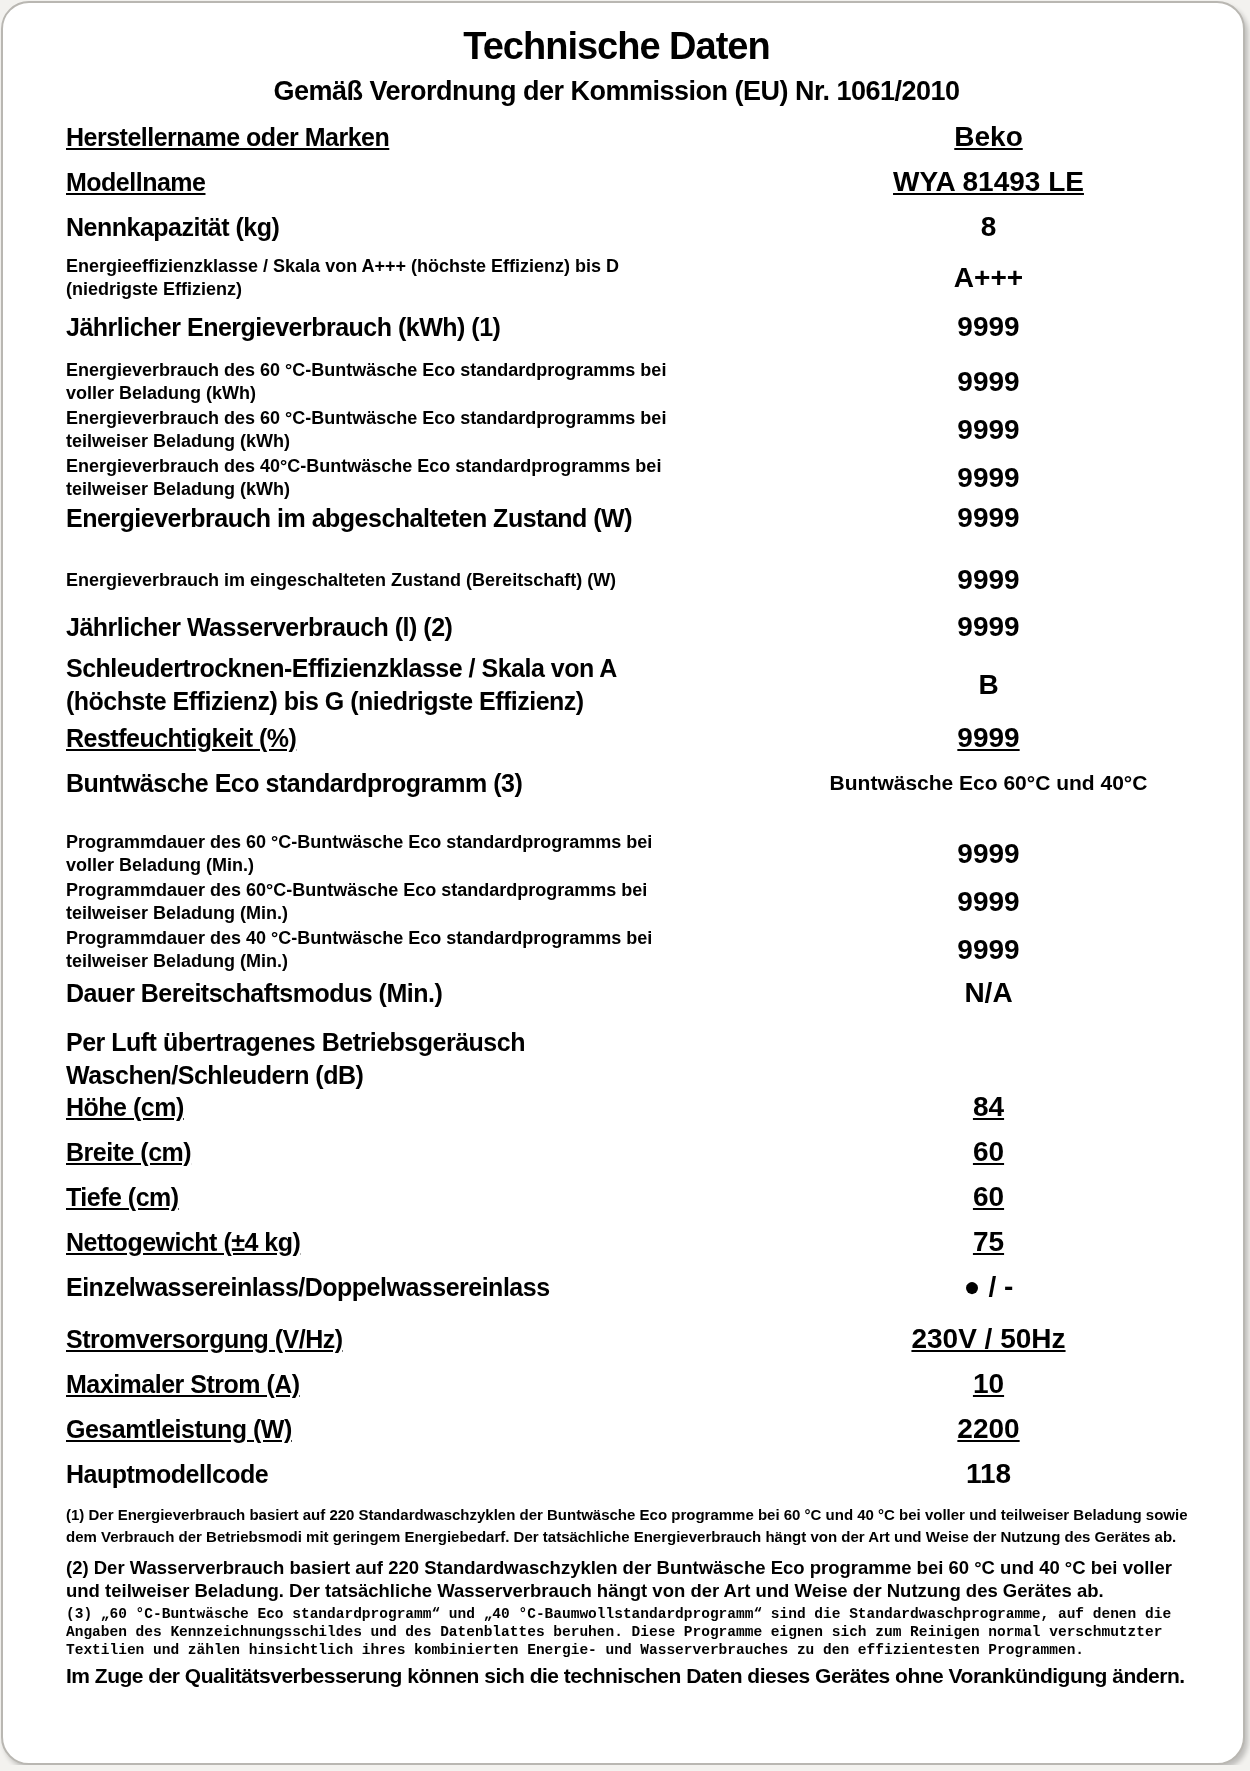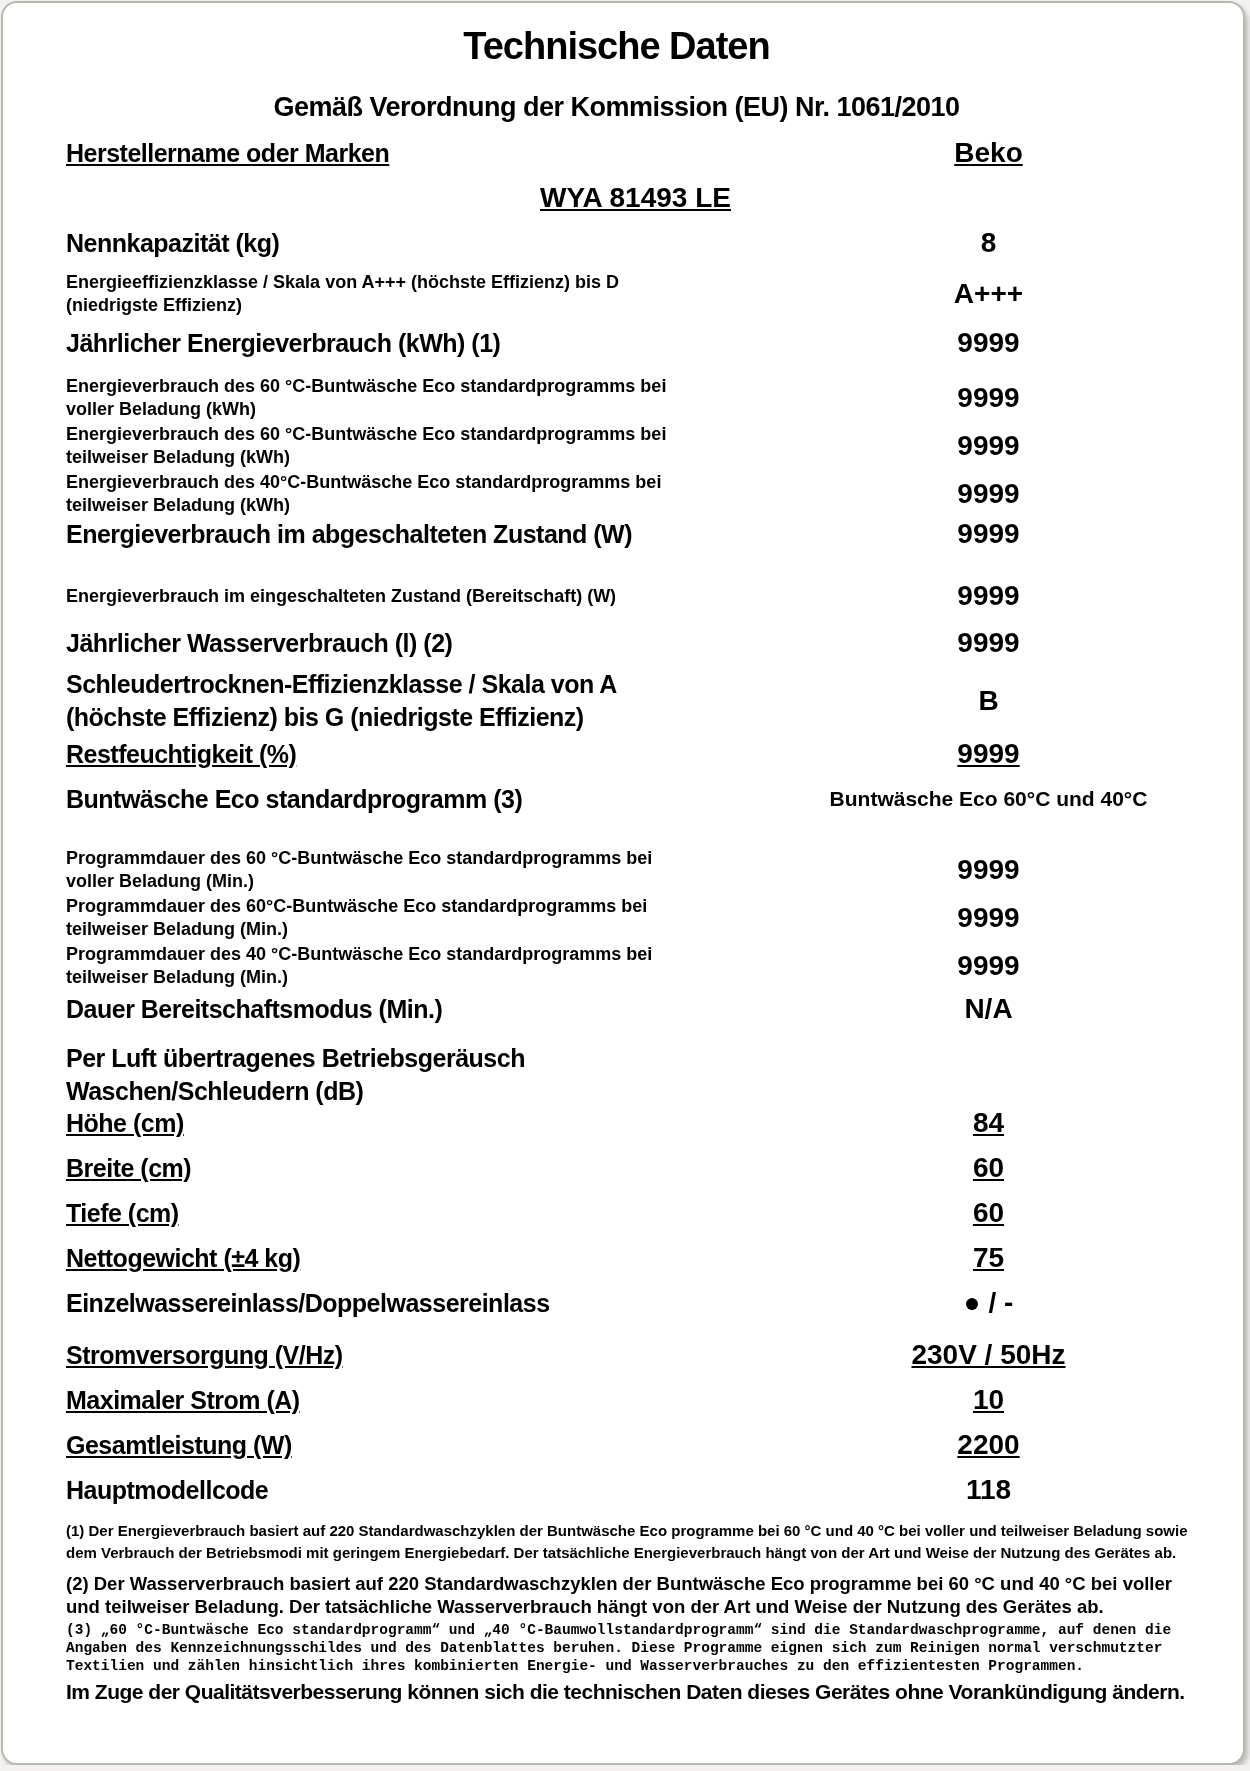--- a/index.html
+++ b/index.html
@@ -9,40 +9,40 @@
     font-family: "Liberation Sans", sans-serif;
     color: #000;
   }
   .sheet {
     box-sizing: border-box;
     width: 1244px;
     height: 1764px;
     margin: 1px 0 0 1px;
     background: #ffffff;
     border: 2px solid #b9b7b2;
-    border-radius: 16px;
+    border-radius: 28px;
     box-shadow: 3px 4px 5px rgba(0,0,0,0.22);
     padding: 22px 38px 6px 63px;
     overflow: hidden;
   }
   .title {
     font-size: 38px;
     line-height: 42px;
     font-weight: bold;
     text-align: center;
     margin-right: 38px;
     letter-spacing: -1px;
   }
   .subtitle {
     font-size: 27px;
     line-height: 33px;
     font-weight: bold;
     text-align: center;
     margin-right: 38px;
-    margin-top: 24px;
+    margin-top: 8px;
     letter-spacing: -0.5px;
   }
   .rows { margin-top: 14px; }
   .row {
     display: flex;
     align-items: center;
   }
   .lbl {
     width: 706px;
     font-weight: bold;
@@ -94,20 +94,21 @@
   <div class="subtitle">Gemäß Verordnung der Kommission (EU) Nr. 1061/2010</div>
 
   <div class="rows">
 
     <div class="row mb15">
       <div class="lbl lg">Herstellername oder Marken</div>
       <div class="val lg">Beko</div>
     </div>
 
     <div class="row mb15">
+      <div class="lbl lg">Modellname</div>
       <div class="val lg">WYA 81493 LE</div>
     </div>
 
     <div class="row mb13">
       <div class="lbl lg">Nennkapazität (kg)</div>
       <div class="val lg">8</div>
     </div>
 
     <div class="row mb11">
       <div class="lbl sm">Energieeffizienzklasse / Skala von A+++ (höchste Effizienz) bis D

